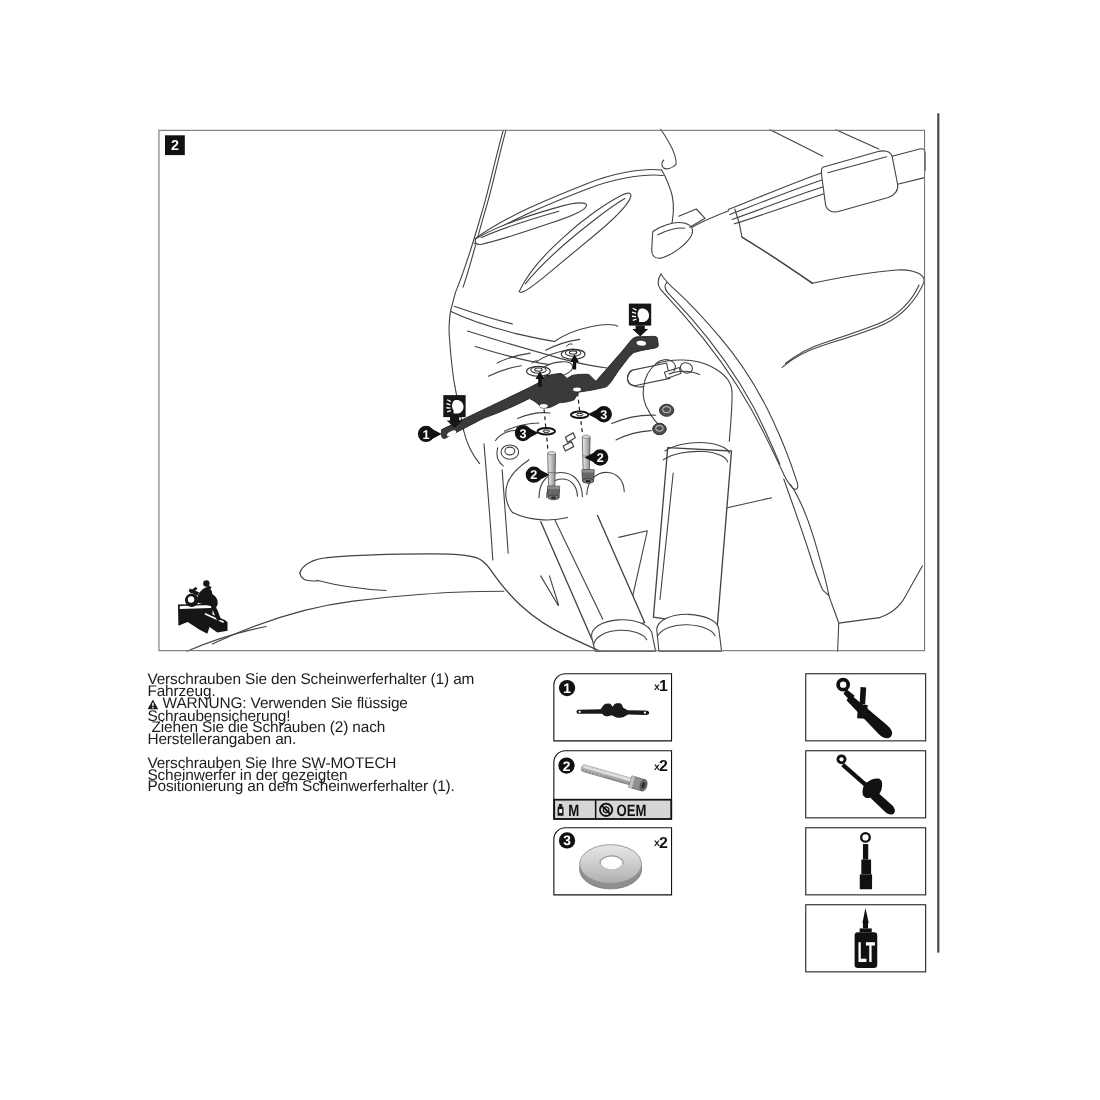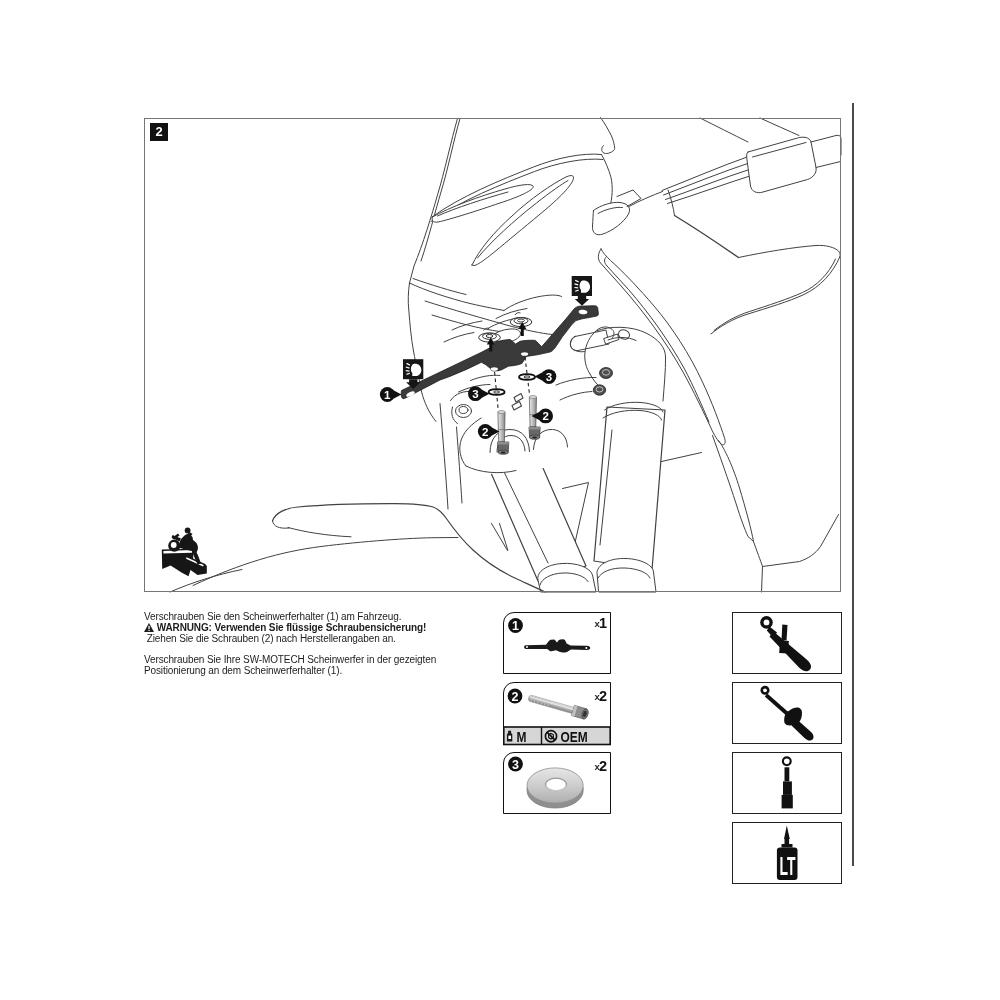--- a/index.html
+++ b/index.html
@@ -1,22 +1,22 @@
 <!DOCTYPE html>
 <html><head>
 <meta charset="utf-8">
 <style>
   html,body{margin:0;padding:0;background:#fff;width:1000px;height:1000px;overflow:hidden;}
   body{font-family:"Liberation Sans", sans-serif;}
   #page{position:relative;width:1000px;height:1000px;}
   #frame{position:absolute;left:144px;top:118px;width:697px;height:474px;border:1px solid #757575;box-sizing:border-box;}
   #steplbl{position:absolute;left:150px;top:123px;width:18px;height:18px;background:#111;color:#fff;font-weight:bold;font-size:13px;text-align:center;line-height:18px;}
   #vline{position:absolute;left:852px;top:103px;width:2px;height:763px;background:#4a4a4a;}
-  #txt{position:absolute;left:144px;top:612px;width:310px;font-size:10px;line-height:10.8px;color:#1d1d1d;letter-spacing:-0.12px;}
-  #txt .b{font-weight:bold;}
+  #txt{position:absolute;left:134px;top:612px;width:310px;font-size:14px;line-height:10.8px;color:#1d1d1d;letter-spacing:-0.12px;}
+  #txt .b{font-weight:normal;}
   .pbox{position:absolute;left:503px;width:108px;border:1.6px solid #111;box-sizing:border-box;border-top-left-radius:11px;background:#fff;}
   .tbox{position:absolute;left:732px;width:110px;height:62px;border:1.4px solid #222;box-sizing:border-box;background:#fff;}
 </style>
 </head>
 <body>
 <div id="page">
 
 <svg id="art" width="1000" height="1000" viewBox="0 0 1000 1000" style="position:absolute;left:0;top:0;">
 <defs>
 <linearGradient id="scrw" x1="0" y1="0" x2="1" y2="0">

